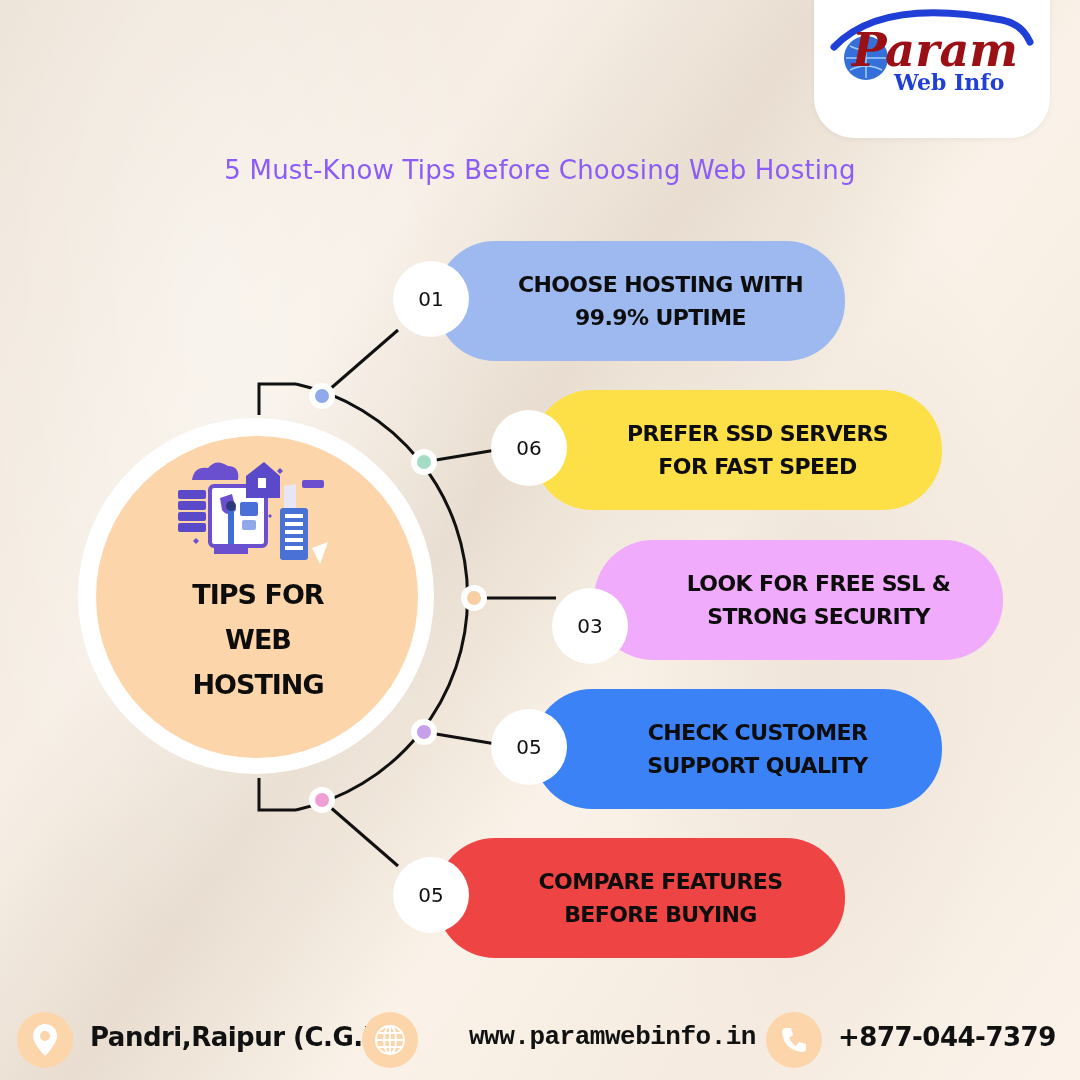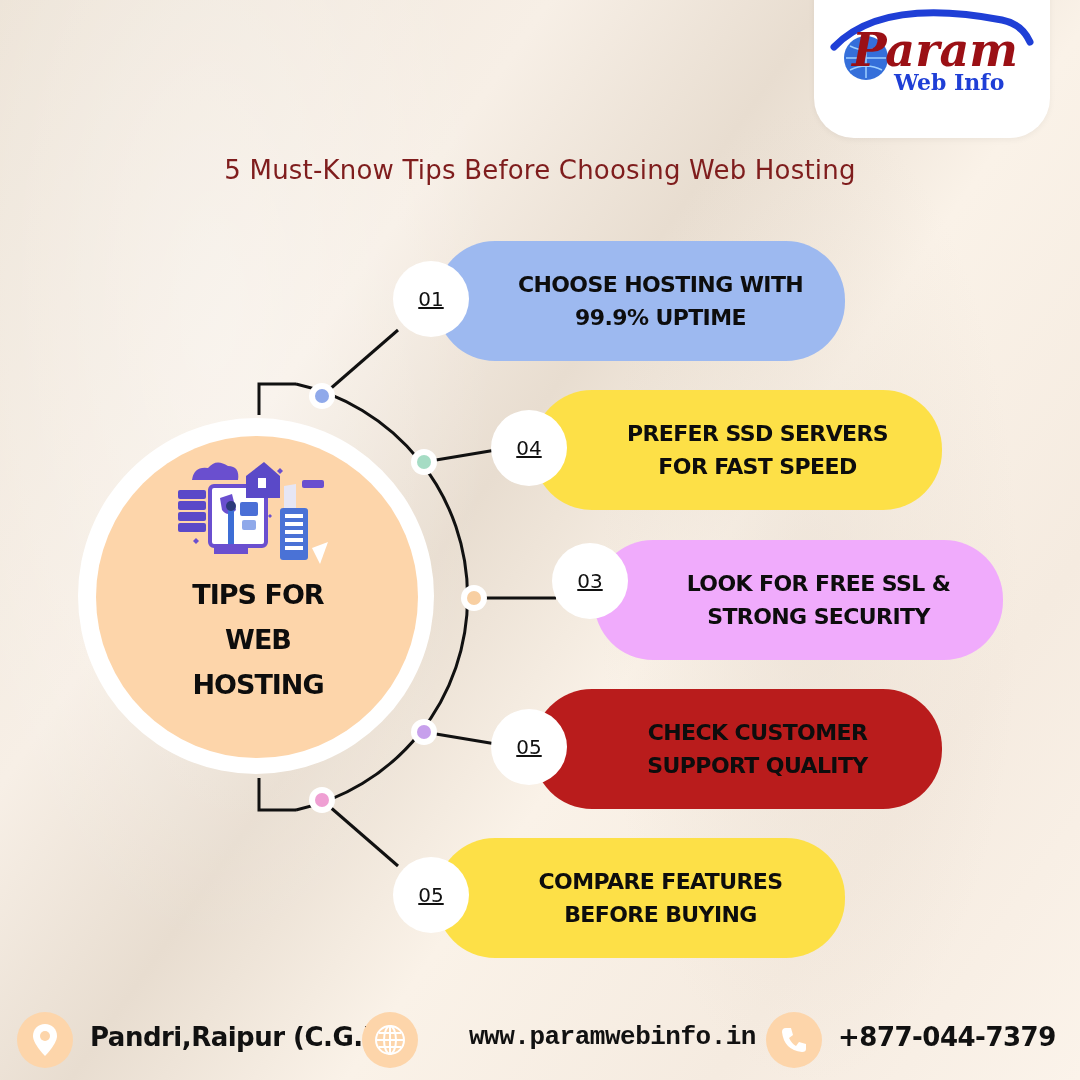--- a/index.html
+++ b/index.html
@@ -16,21 +16,21 @@
       radial-gradient(ellipse 300px 700px at 75% 55%, rgba(220,208,195,0.35), rgba(255,255,255,0) 70%);
   }
   .logo-card {
     position: absolute; left: 814px; top: -20px; width: 236px; height: 158px;
     background: #ffffff; border-radius: 0 0 40px 40px;
     box-shadow: 0 2px 6px rgba(0,0,0,0.05);
   }
   .logo-card svg { position: absolute; left: 8px; top: 22px; }
   .page-title {
     position: absolute; left: 0; width: 1080px; top: 155px;
-    text-align: center; font-size: 26px; color: #7f1d1d;
+    text-align: center; font-size: 26px; color: #8b5cf6;
     font-family: "DejaVu Sans", sans-serif; letter-spacing: 0.2px;
   }
   .diagram { position: absolute; left: 0; top: 0; width: 1080px; height: 1080px; }
   .hub-outer {
     position: absolute; left: 78px; top: 418px; width: 356px; height: 356px;
     border-radius: 50%; background: #ffffff;
   }
   .hub-inner {
     position: absolute; left: 96px; top: 436px; width: 322px; height: 322px;
     border-radius: 50%; background: #fdd5aa;
@@ -47,21 +47,21 @@
     display: flex; align-items: center; justify-content: center;
     padding-left: 70px; padding-right: 30px;
   }
   .pill-text {
     text-align: center; font-weight: bold; font-size: 22px; line-height: 33px;
     color: #0d0d0d; letter-spacing: -0.6px; white-space: pre-line;
   }
   .num-circle {
     position: absolute; width: 76px; height: 76px; border-radius: 50%;
     background: #ffffff; display: flex; align-items: center; justify-content: center;
-    font-size: 20px; color: #111; text-decoration: underline;
+    font-size: 20px; color: #111;
   }
   .footer-icon {
     position: absolute; width: 56px; height: 56px; border-radius: 50%;
     background: #fdd5aa; display: flex; align-items: center; justify-content: center;
   }
   .footer-text {
     position: absolute; top: 1022px; font-size: 26px; font-weight: bold; color: #111;
     letter-spacing: -0.5px;
   }
 </style>
@@ -167,35 +167,35 @@
 <div class="pill" style="left:436px; top:241px; width:409px; background:#9db9f0;">
   <div class="pill-text">CHOOSE HOSTING WITH
 99.9% UPTIME</div>
 </div>
 <div class="num-circle" style="left:393px; top:261px;">01</div>
 
 <div class="pill" style="left:533px; top:390px; width:409px; background:#fde047;">
   <div class="pill-text">PREFER SSD SERVERS
 FOR FAST SPEED</div>
 </div>
-<div class="num-circle" style="left:491px; top:410px;">04</div>
+<div class="num-circle" style="left:491px; top:410px;">06</div>
 
 <div class="pill" style="left:594px; top:540px; width:409px; background:#f0abfc;">
   <div class="pill-text">LOOK FOR FREE SSL &amp;
 STRONG SECURITY</div>
 </div>
-<div class="num-circle" style="left:552px; top:543px;">03</div>
-
-<div class="pill" style="left:533px; top:689px; width:409px; background:#b91c1c;">
+<div class="num-circle" style="left:552px; top:588px;">03</div>
+
+<div class="pill" style="left:533px; top:689px; width:409px; background:#3b82f6;">
   <div class="pill-text">CHECK CUSTOMER
 SUPPORT QUALITY</div>
 </div>
 <div class="num-circle" style="left:491px; top:709px;">05</div>
 
-<div class="pill" style="left:436px; top:838px; width:409px; background:#fde047;">
+<div class="pill" style="left:436px; top:838px; width:409px; background:#ef4444;">
   <div class="pill-text">COMPARE FEATURES
 BEFORE BUYING</div>
 </div>
 <div class="num-circle" style="left:393px; top:857px;">05</div>
 
 <div class="footer-icon" style="left:17px; top:1012px;">
   <svg width="24" height="32" viewBox="0 0 24 32">
       <path d="M12 0 C5 0 0 5 0 12 C0 20 12 32 12 32 C12 32 24 20 24 12 C24 5 19 0 12 0 Z" fill="#fff"></path>
       <circle cx="12" cy="12" r="5" fill="#fdd5aa"></circle>
     </svg>

